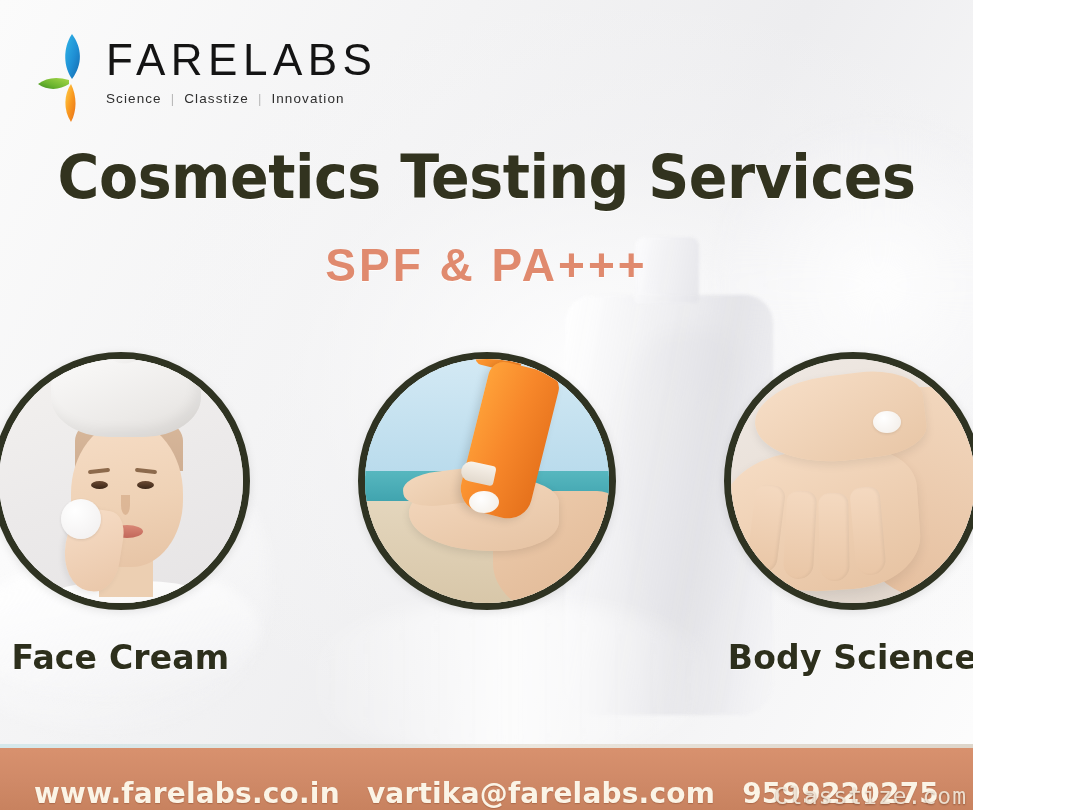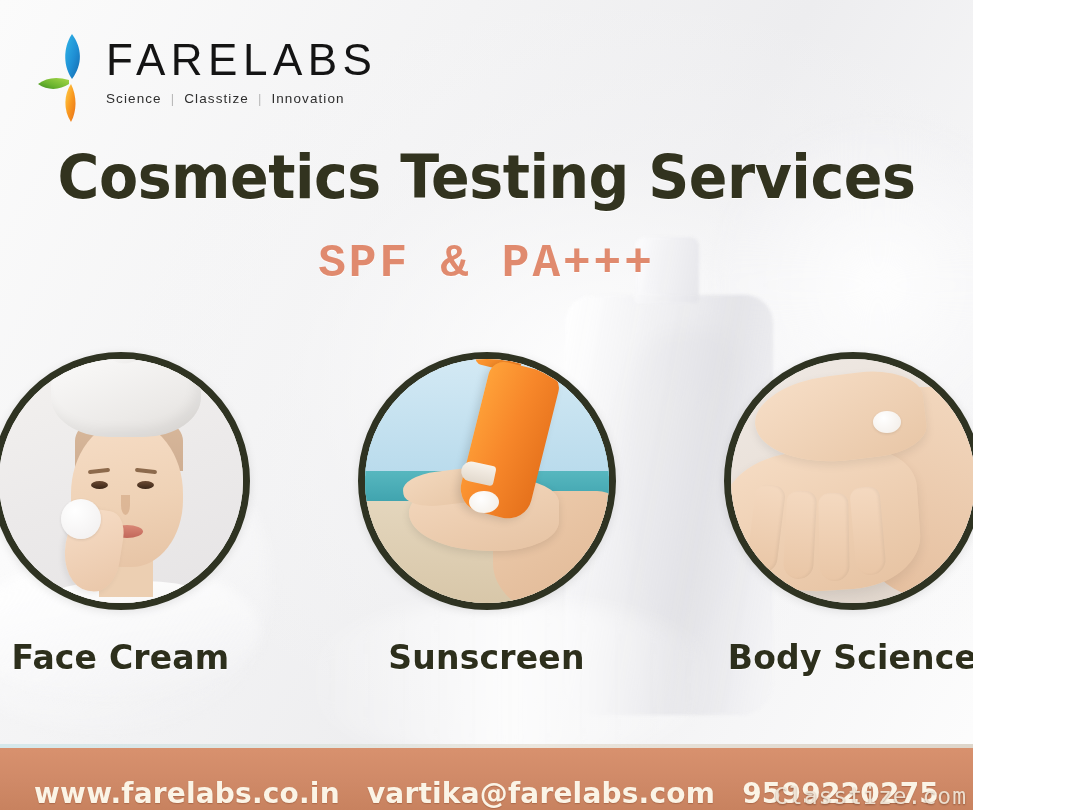--- a/index.html
+++ b/index.html
@@ -111,21 +111,21 @@
     font-weight:bold;
     font-size:60px;
     letter-spacing:-0.5px;
     color:#32331f;
     transform:scaleX(0.95);
     text-shadow:0 1px 0 rgba(255,255,255,0.85);
   }
   .subtitle {
     position:absolute; left:0; right:0; top:238px;
     text-align:center;
-    font-family:Liberation Mono, monospace;
+    font-family:Liberation Sans, sans-serif;
     font-weight:bold;
     font-size:46px;
     letter-spacing:3px;
     color:#e08a6e;
     text-shadow:0 1px 0 rgba(255,255,255,0.8);
   }
 
   
   .cards {
     position:absolute; left:0; right:0; top:352px;
@@ -415,21 +415,20 @@
           <div class="sand"></div>
           <div class="arm"></div>
           <div class="palm"></div>
           <div class="fingers"></div>
           <div class="cap"></div>
           <div class="bottle"></div>
           <div class="nozzle"></div>
           <div class="cream"></div>
         </div>
       </div>
-      <div class="card-label">Sunscreen</div>
     </div>
 
     <div class="card">
       <div class="circle">
         <div class="scene s3">
           <div class="shoulder"></div>
           <div class="handbot"></div>
           <div class="fing f1"></div>
           <div class="fing f2"></div>
           <div class="fing f3"></div>

